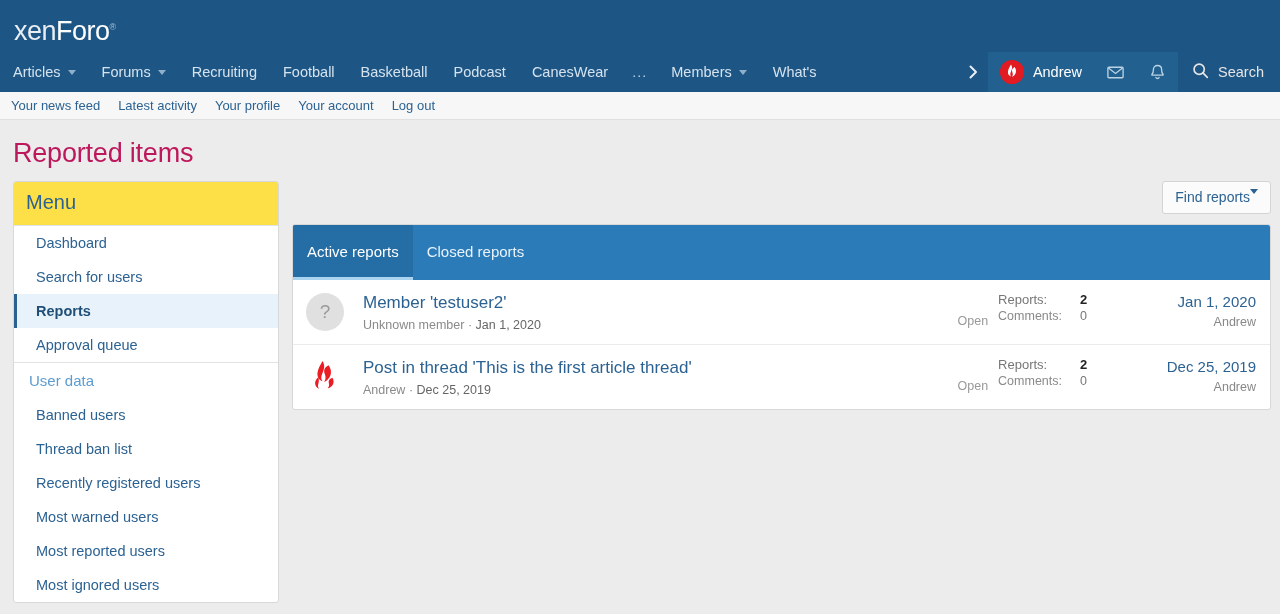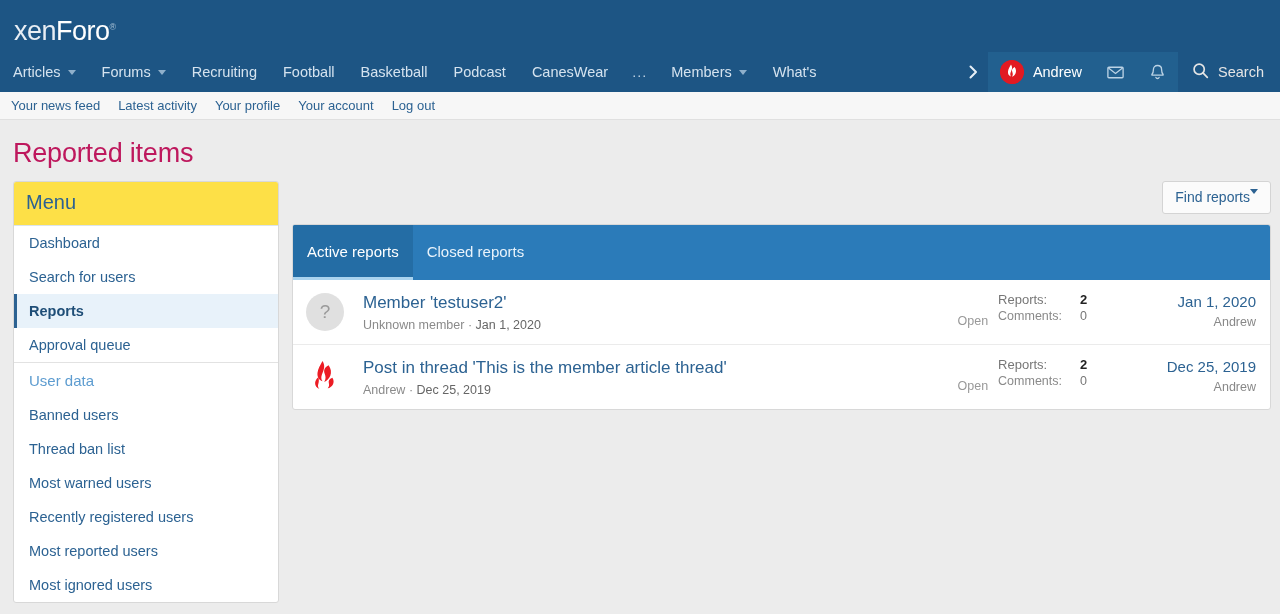--- a/index.html
+++ b/index.html
@@ -165,21 +165,21 @@
     border-bottom: 1px solid #dbe4ec;
     color: #2c6292;
     font-size: 20px;
     padding: 9px 12px 11px;
     font-weight: 400;
   }
   .side-item {
     display: block;
     color: #2c6292;
     font-size: 14.5px;
-    padding: 9px 12px 9px 12px;
+    padding: 9px 12px 9px 19px;
     text-decoration: none;
     border-left: 3px solid transparent;
     cursor: pointer;
   }
   .side-item.active {
     background: #e8f2fa;
     border-left-color: #2c6292;
     font-weight: bold;
     color: #1f4e77;
   }
@@ -453,22 +453,22 @@
     <a class="side-item">Search for users</a>
     <a class="side-item active">Reports</a>
     <a class="side-item">Approval queue</a>
 
     <div class="side-sep"></div>
 
     <div class="side-section">User data</div>
 
     <a class="side-item">Banned users</a>
     <a class="side-item">Thread ban list</a>
+    <a class="side-item">Recently registered users</a>
     <a class="side-item">Most warned users</a>
-    <a class="side-item">Recently registered users</a>
     <a class="side-item">Most reported users</a>
     <a class="side-item">Most ignored users</a>
   </div>
 
   <div class="content">
 
     <div class="content-bar">
       <button class="find-btn">
         <span>Find reports</span>
         <span class="caret"></span>
@@ -512,21 +512,21 @@
         <div class="row">
           <div class="row-avatar flame">
             <svg width="38" height="38" viewBox="0 0 38 38" aria-hidden="true">
               <path d="M16.5 3c2.6 3.9 1.8 7.8.3 11.2-1.5 3.4-2.3 6.4-.3 9.1-3.5-1-5.5-4.4-5-8.5C12 10.7 14.4 7 16.5 3z" fill="#ec1c24"></path>
               <path d="M22.6 7.3c2.5 3.5 3 7.3 1.7 10.5-1.2 3-3.4 5.1-6.1 6.1 1.9-2.7 1.5-5.4.5-8.1-1-2.9-1-5.8 3.9-8.5z" fill="#ec1c24"></path>
               <path d="M12.2 19.2c1.1 2.5.6 5 0 7.1-.5 1.9-.2 3.4 1.3 4.6-2.7-.5-4.5-2.8-4.4-5.8.1-2.3 1.3-4.2 3.1-5.9z" fill="#ec1c24"></path>
               <path d="M26.4 19.8c1.5 2.2 1.6 4.8.4 6.9-1.1 1.9-3 3.2-5.1 3.6 1.6-1.8 1.6-3.6 1.1-5.4-.5-2 .3-3.7 3.6-5.1z" fill="#ec1c24"></path>
             </svg>
           </div>
           <div class="row-main">
-            <a class="row-title">Post in thread 'This is the member article thread'</a>
+            <a class="row-title">Post in thread 'This is the first article thread'</a>
             <div class="row-meta">
               <span class="who">Andrew</span>
               <span>·</span>
               <span class="date">Dec 25, 2019</span>
             </div>
           </div>
           <div class="row-status">Open</div>
           <div class="row-counts">
             <span class="cnt-label">Reports:</span>
             <span class="cnt-val">2</span>

